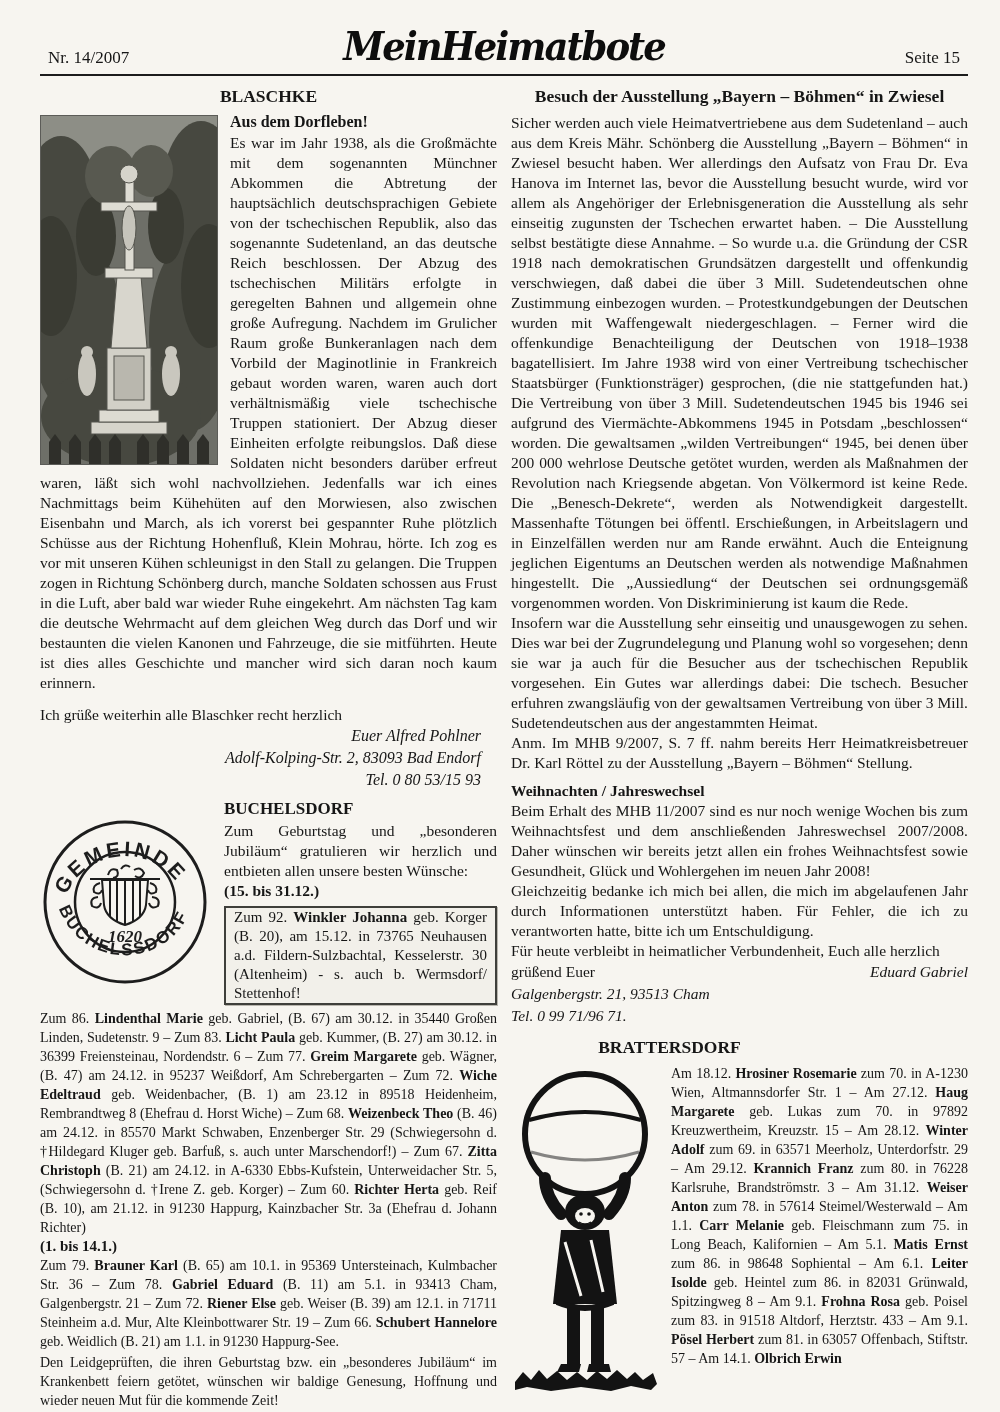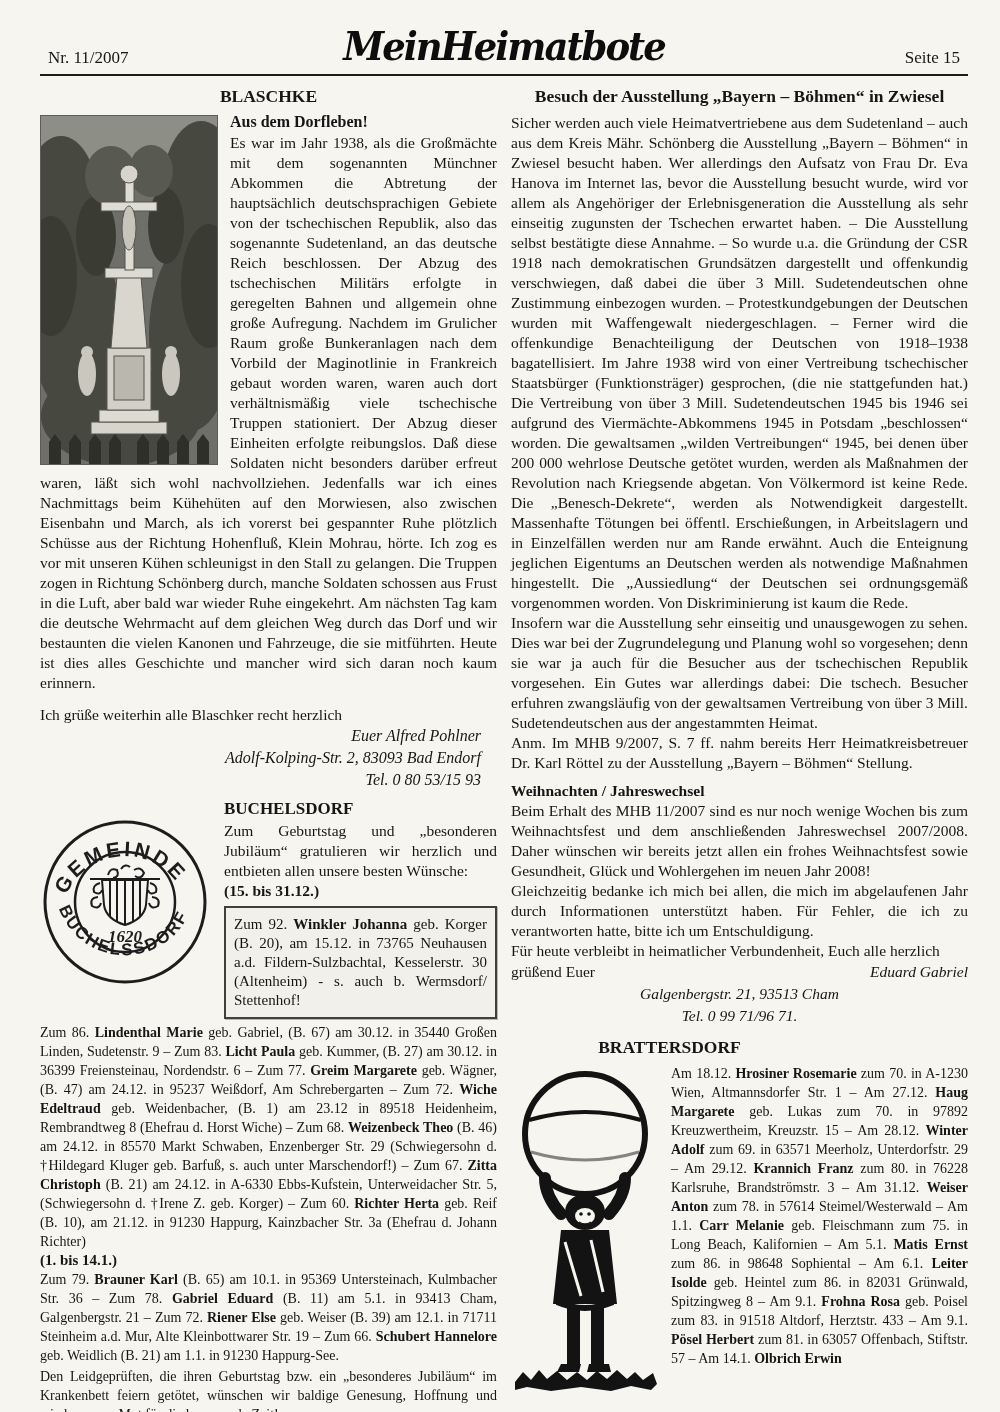--- a/index.html
+++ b/index.html
@@ -29,39 +29,39 @@
   h3.sub{font-size:16px;margin:0 0 2px 0;font-weight:bold;}
   .sig{font-style:italic;font-size:16px;line-height:22px;text-align:right;padding-right:16px;}
   
   .photo{float:left;width:176px;height:348px;margin:2px 12px 4px 0;border:1px solid #5c5c58;}
   .closing{margin-top:12px;}
   
   .buch{display:flex;gap:12px;margin-top:8px;margin-bottom:4px;}
   .sealwrap{width:172px;flex:none;padding-top:18px;}
   .buchtxt{flex:1;}
   .range{font-weight:bold;font-size:15.5px;line-height:20px;}
-  .jubibox{border:2px solid #3f3f3b;background:#f2f0ea;padding:7px 8px;margin-top:5px;
+  .jubibox{border:2px solid #3f3f3b;background:#f2f0ea;padding:0 8px;margin-top:5px;
            font-size:15px;line-height:19px;box-shadow:1px 1px 0 #b9b6ae;}
   
   .subhead{font-weight:bold;font-size:15.5px;line-height:20px;margin-top:8px;text-align:left;}
   .sigline{display:flex;justify-content:space-between;font-size:15.5px;line-height:22px;}
   .sigline .right{font-style:italic;}
-  .sig2{font-style:italic;font-size:15.5px;line-height:22px;text-align:center;}
+  .sig2{font-style:italic;font-size:15.5px;line-height:22px;text-align:left;}
   
   .bratt{margin-top:10px;}
   .bratt h2{font-size:17.5px;font-weight:bold;text-align:center;margin:0 140px 6px 0;}
   .atlas{float:left;width:148px;height:332px;margin:0 12px 2px 0;}
 </style>
 </head>
 <body>
 
 <div class="page">
 
   <div class="hdr">
-    <span class="issue">Nr. 11/2007</span>
+    <span class="issue">Nr. 14/2007</span>
     <span class="masthead">MeinHeimatbote</span>
     <span class="pageno">Seite 15</span>
   </div>
 
   <div class="cols">
 
     <div class="col">
 
       <h2 class="sec">BLASCHKE</h2>
 

